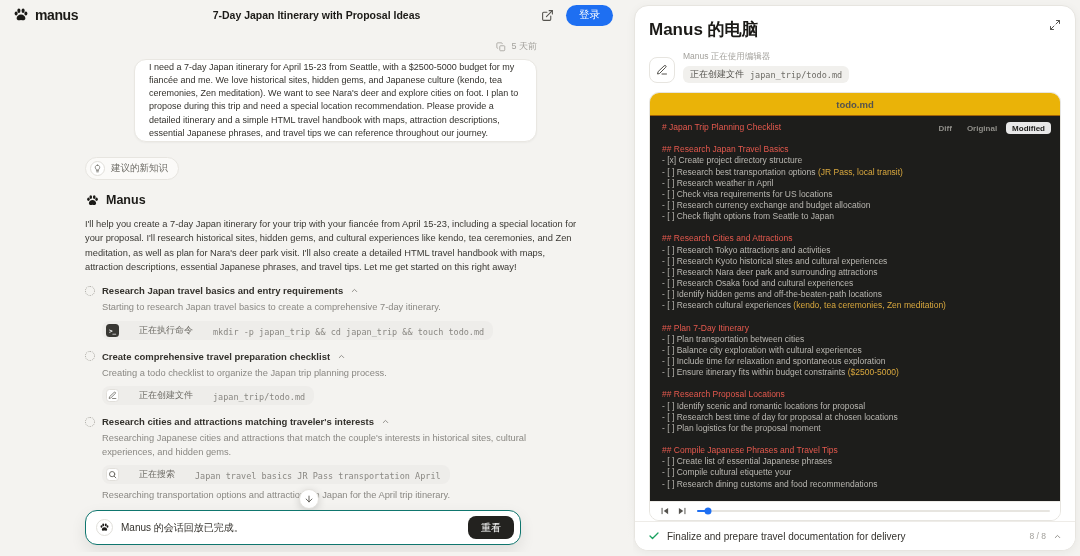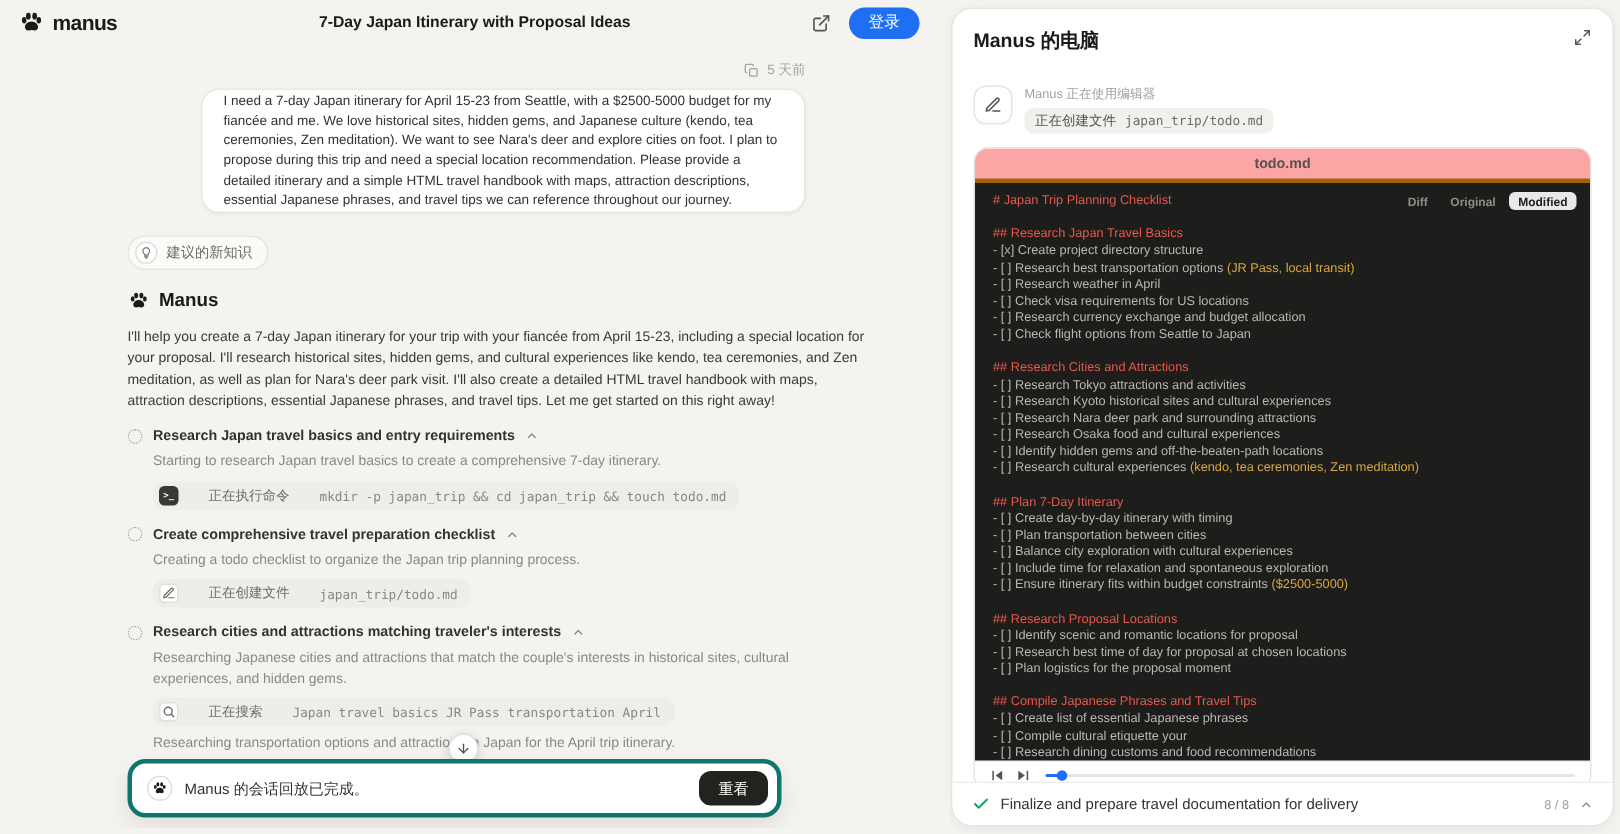--- a/index.html
+++ b/index.html
@@ -31,37 +31,37 @@
   .step-dot{width:10px;height:10px;border-radius:50%;border:1.5px dotted #a9a7a1;flex:none}
   .step-title{font-size:9.5px;font-weight:700;color:#34322d}
   .step-detail{margin:5px 0 0 17px;font-size:9.3px;color:#8a8883;line-height:1.45;max-width:470px}
   .chip{display:inline-flex;align-items:flex-end;gap:20px;margin:6px 0 0 17px;background:#eeedea;border-radius:8px;padding:3px 9px 3px 4px;font-size:9px;color:#6e6c66;cursor:pointer;max-width:472px;white-space:nowrap;overflow:hidden}
   .chip-ic{width:13px;height:13px;border-radius:3.5px;display:flex;align-items:center;justify-content:center;flex:none;background:#fff;border:1px solid #e1dfda}
   .chip-ic.dark{background:#393834;border:none;color:#fff;font-family:"DejaVu Sans Mono",monospace;font-size:6px;font-weight:700}
   .chip-value{font-family:"DejaVu Sans Mono",monospace;font-size:8.5px;color:#8a8883;overflow:hidden;text-overflow:ellipsis}
 
   .fade{position:absolute;left:0;right:0;bottom:0;height:48px;background:linear-gradient(to bottom,rgba(244,243,240,0),#f4f3f0 75%);pointer-events:none;z-index:4}
   .scroll-down{position:absolute;left:299px;top:489px;width:20px;height:20px;border-radius:50%;background:#fff;border:1px solid #e5e3de;box-shadow:0 2px 8px rgba(0,0,0,.16);display:flex;align-items:center;justify-content:center;cursor:pointer;z-index:5}
-  .replay{position:absolute;left:85px;bottom:7px;width:436px;background:#fff;border:3px solid #0f766e;border-radius:12px;box-shadow:0 6px 16px rgba(0,0,0,.09);display:flex;align-items:center;gap:8px;padding:5px 6px 5px 10px;z-index:6}
+  .replay{position:absolute;left:85px;bottom:7px;width:436px;background:#fff;border:1px solid #0f766e;border-radius:12px;box-shadow:0 6px 16px rgba(0,0,0,.09);display:flex;align-items:center;gap:8px;padding:5px 6px 5px 10px;z-index:6}
   .replay-ic{width:17px;height:17px;border-radius:50%;border:1px solid #e1dfda;display:flex;align-items:center;justify-content:center;flex:none;background:#fff}
   .replay-text{font-size:10px;color:#34322d;flex:1}
   .replay-btn{background:#23221f;color:#fff;font-size:10px;font-family:inherit;border:none;border-radius:8px;padding:4.5px 13px;cursor:pointer}
 
   
   .panel{position:absolute;left:634px;top:5px;width:442px;height:546px;background:#fff;border:1px solid #e7e5e0;border-radius:14px;box-shadow:0 2px 10px rgba(0,0,0,.05);padding:12px 14px}
-  .panel-title{font-size:13px;font-weight:700;color:#1b1a17}
+  .panel-title{font-size:17px;font-weight:700;color:#1b1a17}
   .expand{position:absolute;top:13px;right:14px;cursor:pointer}
-  .status{display:flex;gap:8px;margin-top:21px;align-items:flex-start}
+  .status{display:flex;gap:8px;margin-top:10px;align-items:flex-end}
   .status-ic{width:26px;height:26px;border:1px solid #e7e5e0;border-radius:8px;display:flex;align-items:center;justify-content:center;flex:none;background:#fff}
   .status-line1{font-size:8.5px;color:#a3a19c}
   .status-line2{margin-top:3px;display:inline-flex;align-items:center;gap:6px;background:#f1f0ed;border-radius:6px;padding:2px 7px;font-size:9px;color:#55534e}
   .path-chip{font-family:"DejaVu Sans Mono",monospace;font-size:8.5px;color:#6e6c66}
 
   .file-card{margin-top:9px;border:1px solid #e7e5e0;border-radius:10px;overflow:hidden;height:429px;display:flex;flex-direction:column}
-  .file-header{height:23px;flex:none;display:flex;align-items:center;justify-content:center;font-size:9.5px;font-weight:600;color:#55534e;background:#fca5a5;border-bottom:3px solid #a16207}
+  .file-header{height:23px;flex:none;display:flex;align-items:center;justify-content:center;font-size:9.5px;font-weight:600;color:#55534e;background:#eab308;border-bottom:1px solid #a16207}
   .editor{flex:1;background:#1d1d1b;position:relative;padding:6px 12px;overflow:hidden}
   .tabs{position:absolute;top:6px;right:9px;display:flex;gap:3px;align-items:center}
   .tab{font-size:8px;color:#8f8e89;padding:1.5px 6px;border-radius:4px;cursor:pointer;font-weight:700}
   .tab.active{background:rgba(255,255,255,.9);color:#1d1d1b}
   .line{font-family:Liberation Sans, sans-serif;font-size:8.5px;line-height:11.15px;height:11.15px;white-space:pre;color:#b9b7b1}
   .line.h1,.line.h2{color:#e5594e}
   .hl{color:#d9a83e}
   .controls{height:19px;flex:none;background:#fff;display:flex;align-items:center;gap:7px;padding:0 10px;border-top:1px solid #eeece8}
   .ctrl{cursor:pointer;display:flex;align-items:center}
   .progress{flex:1;height:2.5px;background:#e7e5e0;border-radius:2px;position:relative;margin-left:3px;cursor:pointer}
@@ -256,21 +256,20 @@
           <div class="line blank"></div>
           <div class="line h2">## Research Cities and Attractions</div>
           <div class="line li">- [ ] Research Tokyo attractions and activities</div>
           <div class="line li">- [ ] Research Kyoto historical sites and cultural experiences</div>
           <div class="line li">- [ ] Research Nara deer park and surrounding attractions</div>
           <div class="line li">- [ ] Research Osaka food and cultural experiences</div>
           <div class="line li">- [ ] Identify hidden gems and off-the-beaten-path locations</div>
           <div class="line li">- [ ] Research cultural experiences <span class="hl">(kendo, tea ceremonies, Zen meditation)</span></div>
           <div class="line blank"></div>
           <div class="line h2">## Plan 7-Day Itinerary</div>
-          <div class="line li">- [ ] Create day-by-day itinerary with timing</div>
           <div class="line li">- [ ] Plan transportation between cities</div>
           <div class="line li">- [ ] Balance city exploration with cultural experiences</div>
           <div class="line li">- [ ] Include time for relaxation and spontaneous exploration</div>
           <div class="line li">- [ ] Ensure itinerary fits within budget constraints <span class="hl">($2500-5000)</span></div>
           <div class="line blank"></div>
           <div class="line h2">## Research Proposal Locations</div>
           <div class="line li">- [ ] Identify scenic and romantic locations for proposal</div>
           <div class="line li">- [ ] Research best time of day for proposal at chosen locations</div>
           <div class="line li">- [ ] Plan logistics for the proposal moment</div>
           <div class="line blank"></div>

